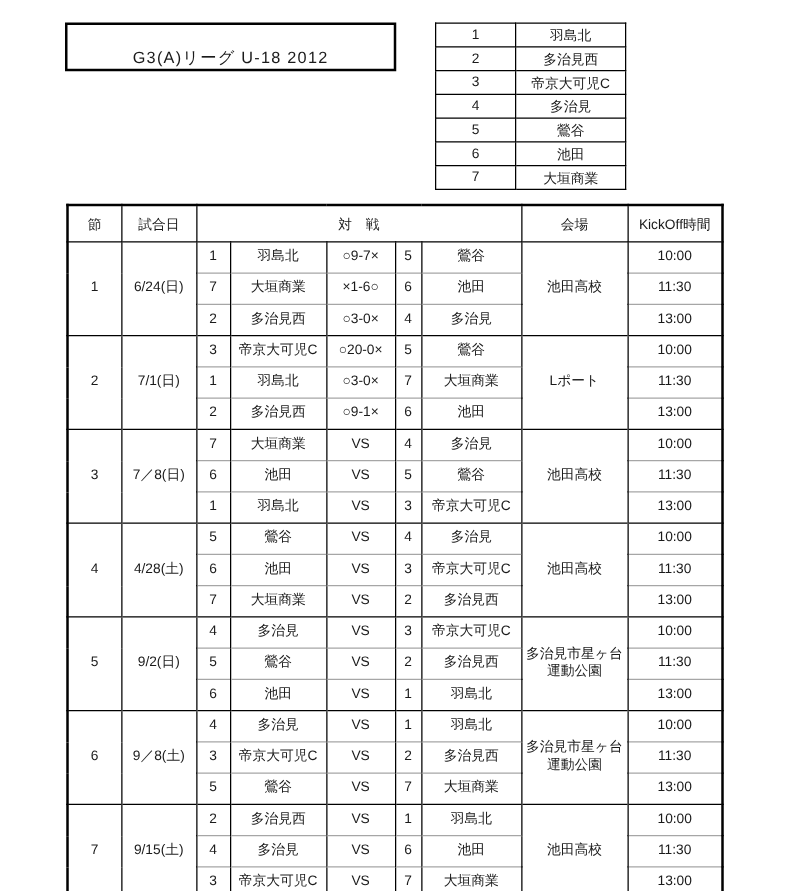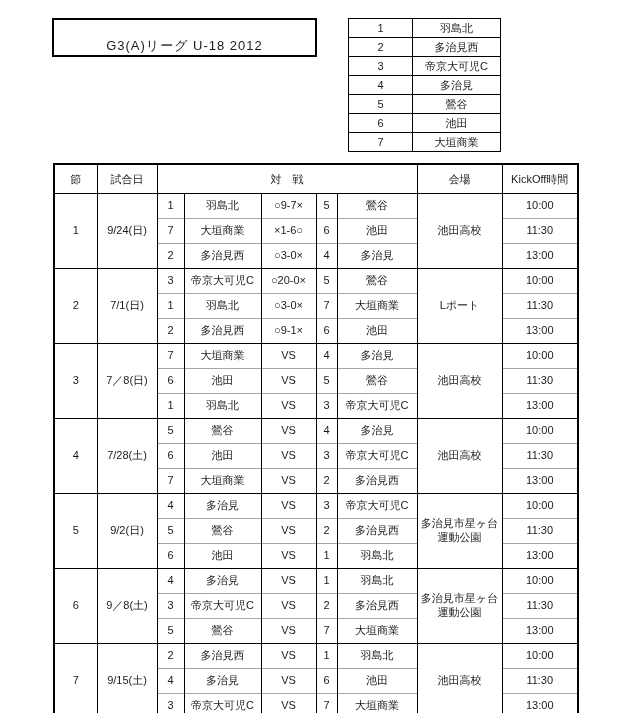--- a/index.html
+++ b/index.html
@@ -112,21 +112,21 @@
       <th>節</th>
       <th>試合日</th>
       <th colspan="5">対　戦</th>
       <th>会場</th>
       <th>KickOff時間</th>
     </tr>
   </thead>
   <tbody id="schedule-body">
       <tr class="sec-first">
         <td class="sec-no" rowspan="3">1</td>
-        <td class="date" rowspan="3">9/24(日)</td>
+        <td class="date" rowspan="3">6/24(日)</td>
         <td class="num">1</td>
         <td class="team">羽島北</td>
         <td class="result">○9-7×</td>
         <td class="num">5</td>
         <td class="team">鶯谷</td>
         <td class="venue" rowspan="3">池田高校</td>
         <td class="time">10:00</td>
       </tr>
       <tr class="sec-sub">
         <td class="num">7</td>
@@ -193,21 +193,21 @@
       <tr class="sec-sub">
         <td class="num">1</td>
         <td class="team">羽島北</td>
         <td class="result">VS</td>
         <td class="num">3</td>
         <td class="team">帝京大可児C</td>
         <td class="time">13:00</td>
       </tr>
       <tr class="sec-first">
         <td class="sec-no" rowspan="3">4</td>
-        <td class="date" rowspan="3">7/28(土)</td>
+        <td class="date" rowspan="3">4/28(土)</td>
         <td class="num">5</td>
         <td class="team">鶯谷</td>
         <td class="result">VS</td>
         <td class="num">4</td>
         <td class="team">多治見</td>
         <td class="venue" rowspan="3">池田高校</td>
         <td class="time">10:00</td>
       </tr>
       <tr class="sec-sub">
         <td class="num">6</td>

